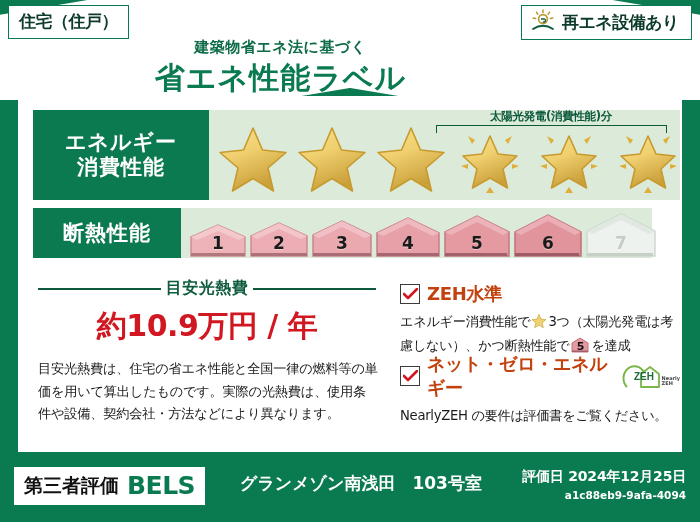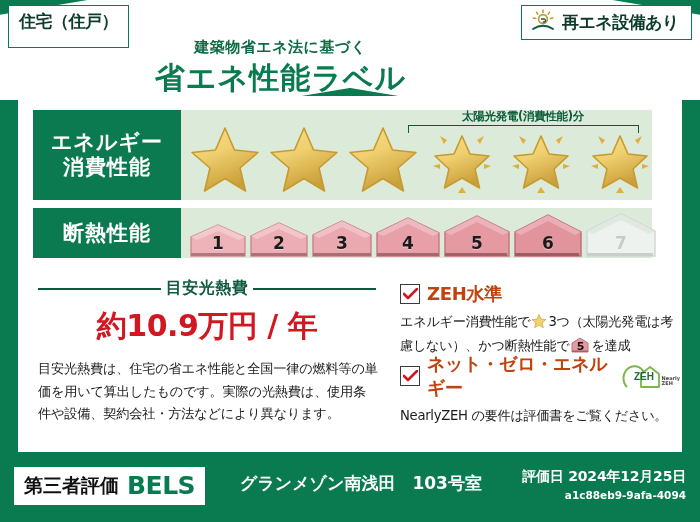--- a/index.html
+++ b/index.html
@@ -22,21 +22,21 @@
     position:absolute;right:-20px;top:18px;width:420px;height:130px;background:#ffffff;
     transform:rotate(9.5deg);transform-origin:right top;
   }
   .diag-cover{
     position:absolute;left:18px;top:96px;width:664px;height:30px;background:#ffffff;
   }
 
   
   .badge-left{
     position:absolute;left:8px;top:5px;background:#fff;border:1.5px solid #0a7a50;
-    padding:4px 10px 14px 10px;font-size:17px;font-weight:bold;color:#0d3b2a;
+    padding:4px 10px 5px 10px;font-size:17px;font-weight:bold;color:#0d3b2a;
     letter-spacing:-0.5px;z-index:6;
   }
   .badge-right{
     position:absolute;right:8px;top:5px;background:#fff;border:1.5px solid #0a7a50;
     padding:3px 12px 4px 8px;z-index:6;display:flex;align-items:center;gap:6px;
   }
   .badge-right .txt{font-size:17px;font-weight:bold;color:#0d3b2a;letter-spacing:-0.5px;}
 
   
   .title-wrap{position:absolute;left:0;top:38px;width:561px;text-align:center;z-index:5;}
@@ -53,21 +53,21 @@
   .row{position:absolute;display:flex;}
   .rowlabel{
     background:#0c7a50;color:#fff;font-weight:bold;font-size:21px;
     display:flex;flex-direction:column;align-items:center;justify-content:center;
     letter-spacing:1px;line-height:1.18;
   }
   .rowbody{background:#dcead9;position:relative;}
 
   
   .energy-row{left:15px;top:10px;}
-  .energy-row .rowlabel{width:148px;height:90px;}
+  .energy-row .rowlabel{width:176px;height:90px;}
   .energy-row .rowbody{width:471px;height:90px;}
 
   .solar-note{
     position:absolute;left:222px;top:-1px;font-size:11.5px;font-weight:bold;color:#0d5b3c;
     width:240px;text-align:center;letter-spacing:-0.3px;
   }
   .solar-bracket{
     position:absolute;left:227px;top:15px;width:229px;height:7px;
     border:1.6px solid #0d5b3c;border-bottom:none;
   }

